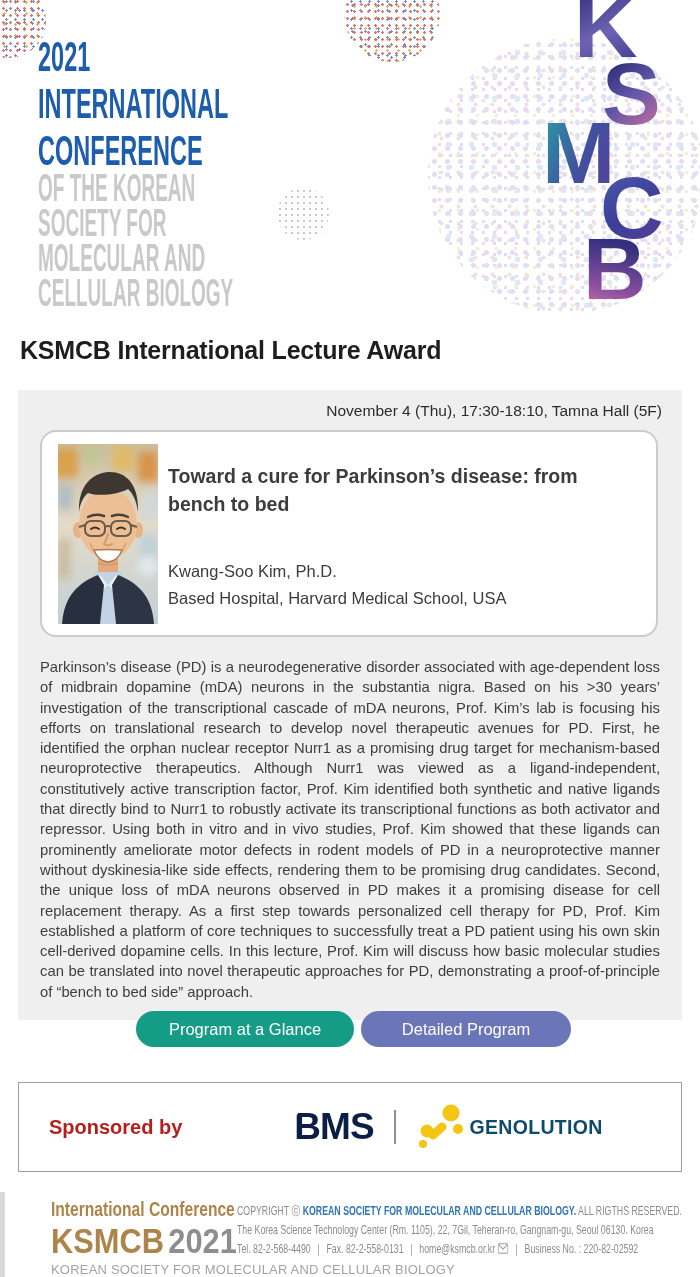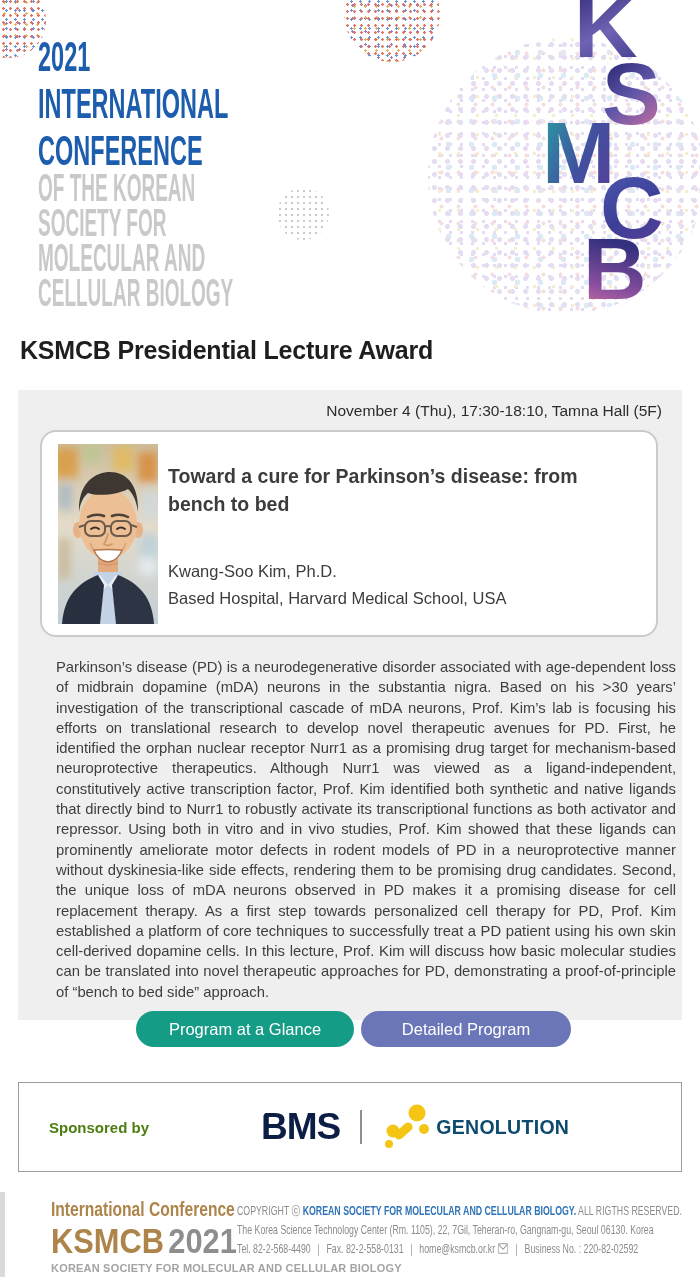--- a/index.html
+++ b/index.html
@@ -81,40 +81,40 @@
     background:#ffffff; border:2px solid #cbcbcb; border-radius:16px;padding-left:23px;
   }
   #speaker-photo { position:absolute; left:16px; top:12px; width:100px; height:180px; overflow:hidden; }
   #talk-title {
     position:absolute; left:126px; top:30px; width:468px;
     font-size:19.5px; font-weight:bold; color:#3c3c3c; line-height:1.45;
   }
   #speaker-block { position:absolute; left:126px; top:126px; font-size:16.5px; color:#3c3c3c; line-height:1.62; }
   #abstract {
     margin-top:20px; width:620px;
-    font-size:14.8px; line-height:20.3px; text-align:justify; color:#3e3e3e;margin-left:16px;
+    font-size:14.8px; line-height:20.3px; text-align:justify; color:#3e3e3e;
   }
 
   
   #buttons { position:absolute; top:1011px; left:0; width:700px; display:flex; justify-content:center; gap:7px;padding-left:7px; }
   .btn {
     height:36px; border:none; border-radius:18px; color:#ffffff;
     font-size:16.5px; font-family:inherit;
     display:flex; align-items:center; justify-content:center; cursor:pointer;
   }
   .btn-glance { width:218px; background:#149c87; }
   .btn-detail { width:210px; background:#6b76b9; }
 
   
   #sponsor-box {
     position:absolute; left:18px; top:1082px; width:664px; height:90px;
     border:1px solid #9e9e9e; background:#ffffff;
     display:flex; align-items:center;
   }
-  #sponsored-by { margin-left:30px; font-size:15px; font-weight:bold; color:#4d7c0f; }
+  #sponsored-by { margin-left:30px; font-size:20px; font-weight:bold; color:#b91c1c; }
   .bms-logo {
     margin-left:112px; position:relative;
     font-size:37px; font-weight:bold; color:#0c1e45; letter-spacing:-1px; cursor:pointer;
   }
   .bms-logo::before {
     content:""; position:absolute; left:-5px; top:-1px; width:11px; height:8px;
     background:#ffffff; transform:rotate(38deg);
   }
   .logo-sep { margin-left:20px; width:2px; height:34px; background:#8f8f8f; }
   .genolution { margin-left:20px; display:flex; align-items:center; gap:6px; cursor:pointer; }
@@ -123,21 +123,21 @@
   
   #footer { position:absolute; left:0; top:1192px; width:700px; height:85px; }
   #footer-strip { position:absolute; left:0; top:0; width:5px; height:85px; background:#dadada; }
   #footer-logo { position:absolute; left:38px; top:6px;margin-left:13px; }
   .fl1 { font-size:19.5px; font-weight:bold; color:#ad8449; white-space:nowrap;
          transform:scaleX(0.80); transform-origin:0 0; }
   .fl2 { margin-top:2px; font-size:35px; font-weight:bold; line-height:1; white-space:nowrap;
          transform:scaleX(0.88); transform-origin:0 0; }
   .fl2 .ksmcb { color:#ad8449; }
   .fl2 .yr { color:#8e8e8e; margin-left:5px; }
-  .fl3 { margin-top:4px; font-size:11px; color:#a3a3a3; letter-spacing:0.2px; white-space:nowrap;font-weight:bold; }
+  .fl3 { margin-top:4px; font-size:13px; color:#a3a3a3; letter-spacing:0.2px; white-space:nowrap; }
   #footer-text {
     position:absolute; left:237px; top:10px; width:640px;
     font-size:12.2px; color:#8b8b8b; line-height:19px; white-space:nowrap;
     transform:scaleX(0.72); transform-origin:0 0;
   }
   .copy-org { color:#2e74b6; font-weight:bold; }
   .ft-sep { margin:0 6px; color:#9a9a9a; }
   .mail-icon { display:inline-block; vertical-align:-1px; margin-left:4px; }
 </style>
 </head>
@@ -163,21 +163,21 @@
       <div>CELLULAR BIOLOGY</div>
     </div>
 
     <span class="ksmcb-letter l-k">K</span>
     <span class="ksmcb-letter l-s">S</span>
     <span class="ksmcb-letter l-m">M</span>
     <span class="ksmcb-letter l-c">C</span>
     <span class="ksmcb-letter l-b">B</span>
   </div>
 
-  <h1 id="section-title">KSMCB Presidential Lecture Award</h1>
+  <h1 id="section-title">KSMCB International Lecture Award</h1>
 
   <div id="panel">
     <div id="schedule">November 4 (Thu), 17:30-18:10, Tamna Hall (5F)</div>
 
     <div id="speaker-card">
       <div id="speaker-photo">
         <svg viewBox="0 0 100 180" width="100" height="180" preserveAspectRatio="none">
           <defs>
             <linearGradient id="labbg" x1="0" y1="0" x2="0" y2="1">
               <stop offset="0" stop-color="#cdbd9c"></stop>

